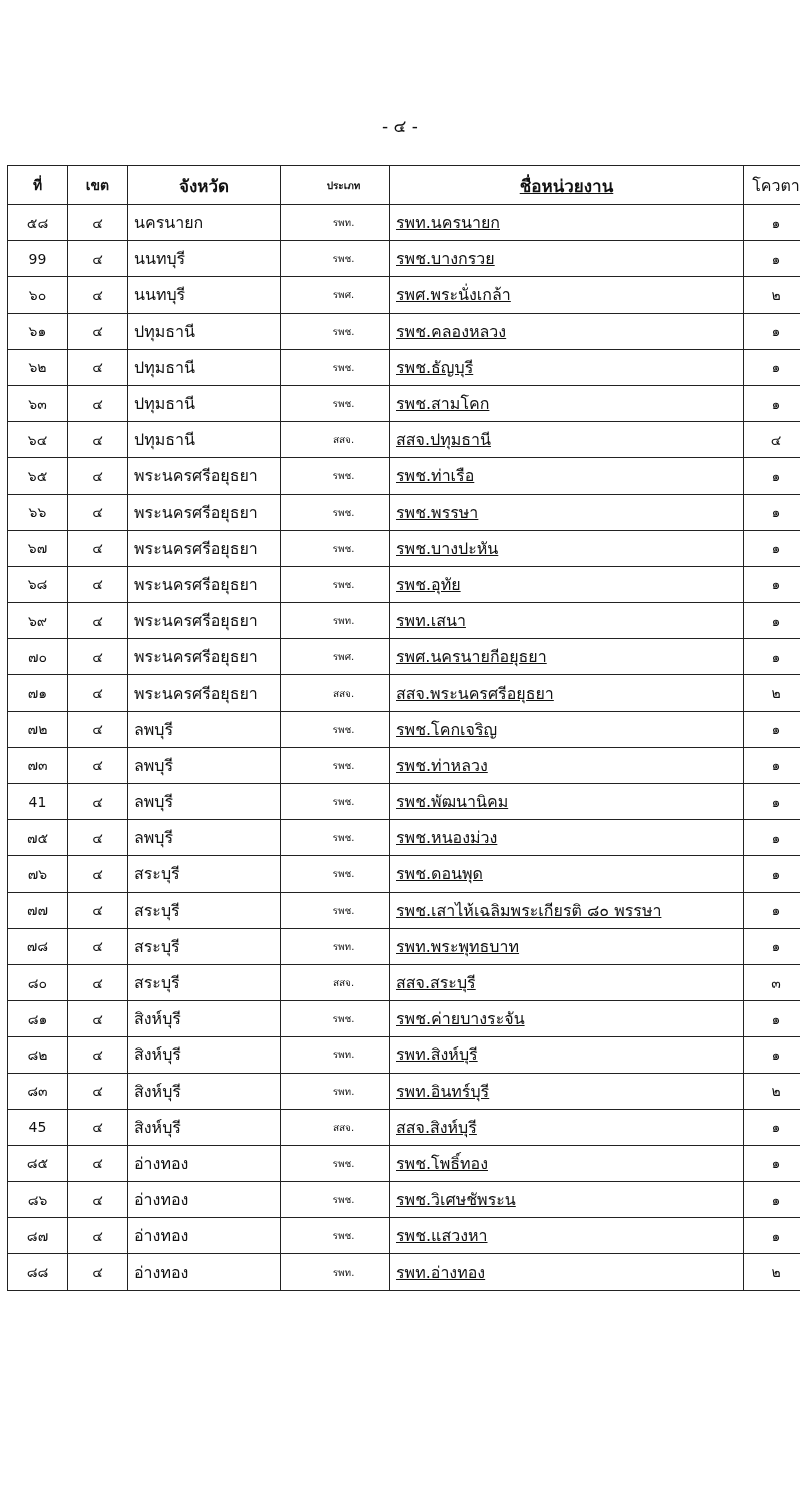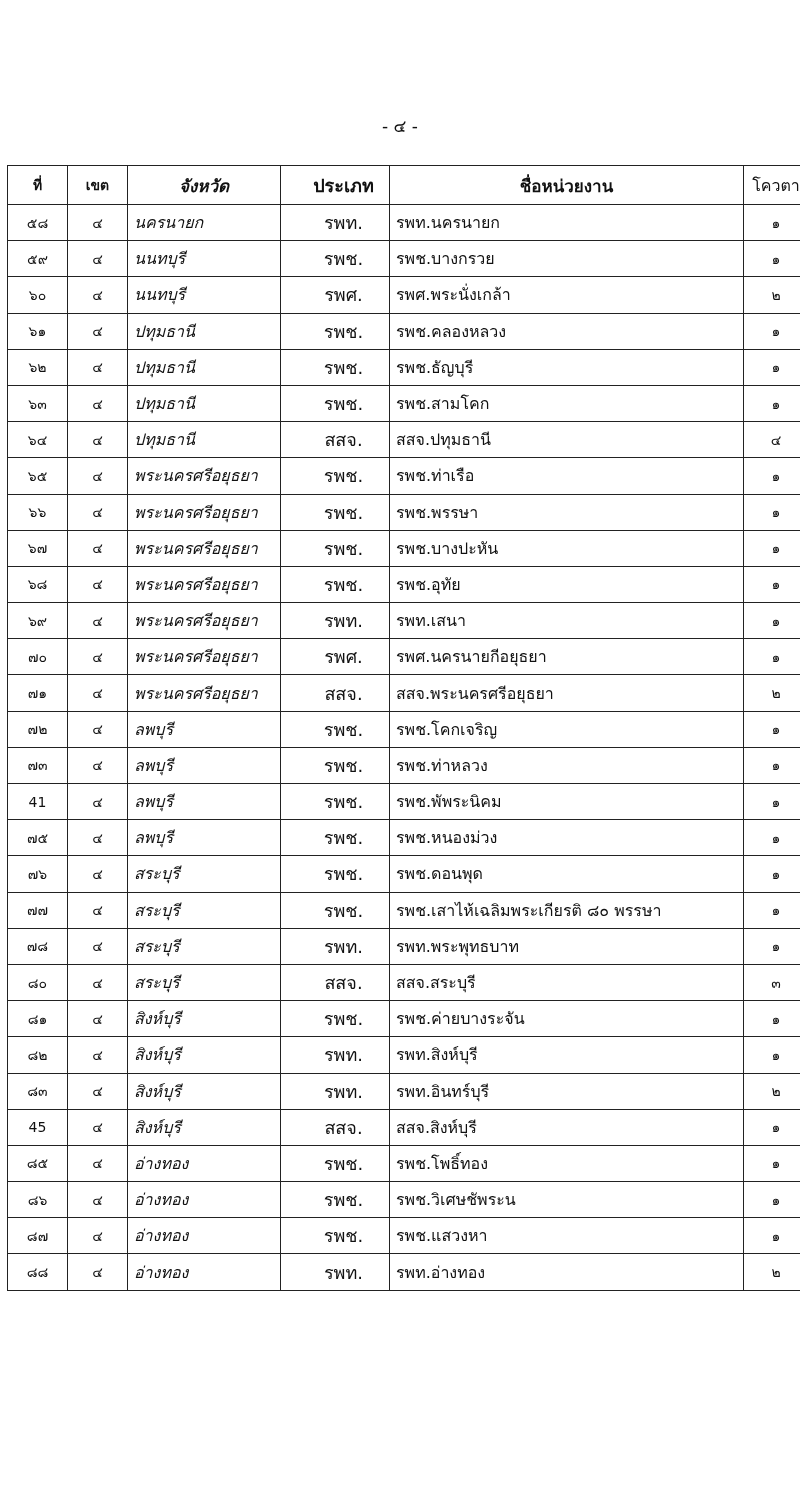--- a/index.html
+++ b/index.html
@@ -4,23 +4,23 @@
 <style>
   html, body { margin: 0; padding: 0; background: #ffffff; }
   body { width: 800px; height: 1498px; position: relative; font-family: "DejaVu Sans", sans-serif; color: #111; }
   .page-num { position: absolute; top: 112px; left: 0; width: 800px; text-align: center; font-size: 17px; }
   table { position: absolute; left: 7px; top: 165px; width: 779px; border-collapse: collapse; table-layout: fixed; }
   th, td { border: 1.3px solid #222; padding: 0 6px; font-size: 16px; white-space: nowrap; overflow: hidden; }
   th { height: 38px; font-size: 17px; font-weight: bold; text-align: center; }
   td { height: 35.2px; }
   .c-no { width: 47px; text-align: center; font-size: 14px; }
   .c-zone { width: 47px; text-align: center; font-size: 14px; }
-  .c-prov { width: 140px; text-align: left; font-style: italic; }
-  .c-type { width: 79px; text-align: center; font-size: 18px; padding-left: 23px; }
-  .c-name { width: 341px; text-align: left; }
+  .c-prov { width: 140px; text-align: left; }
+  .c-type { width: 79px; text-align: center; font-size: 10px; padding-left: 23px; }
+  .c-name { width: 341px; text-align: left; text-decoration: underline; }
   .c-quota { width: 52px; text-align: center; font-size: 14px; }
 </style>
 </head>
 <body>
 
 <div class="page-num">- ๔ -</div>
 
 <table>
   <thead>
     <tr>
@@ -35,21 +35,21 @@
   <tbody id="tbody">
       <tr>
         <td class="c-no">๕๘</td>
         <td class="c-zone">๔</td>
         <td class="c-prov">นครนายก</td>
         <td class="c-type">รพท.</td>
         <td class="c-name">รพท.นครนายก</td>
         <td class="c-quota">๑</td>
       </tr>
       <tr>
-        <td class="c-no">๕๙</td>
+        <td class="c-no">99</td>
         <td class="c-zone">๔</td>
         <td class="c-prov">นนทบุรี</td>
         <td class="c-type">รพช.</td>
         <td class="c-name">รพช.บางกรวย</td>
         <td class="c-quota">๑</td>
       </tr>
       <tr>
         <td class="c-no">๖๐</td>
         <td class="c-zone">๔</td>
         <td class="c-prov">นนทบุรี</td>
@@ -159,21 +159,21 @@
         <td class="c-prov">ลพบุรี</td>
         <td class="c-type">รพช.</td>
         <td class="c-name">รพช.ท่าหลวง</td>
         <td class="c-quota">๑</td>
       </tr>
       <tr>
         <td class="c-no">41</td>
         <td class="c-zone">๔</td>
         <td class="c-prov">ลพบุรี</td>
         <td class="c-type">รพช.</td>
-        <td class="c-name">รพช.พัพระนิคม</td>
+        <td class="c-name">รพช.พัฒนานิคม</td>
         <td class="c-quota">๑</td>
       </tr>
       <tr>
         <td class="c-no">๗๕</td>
         <td class="c-zone">๔</td>
         <td class="c-prov">ลพบุรี</td>
         <td class="c-type">รพช.</td>
         <td class="c-name">รพช.หนองม่วง</td>
         <td class="c-quota">๑</td>
       </tr>

